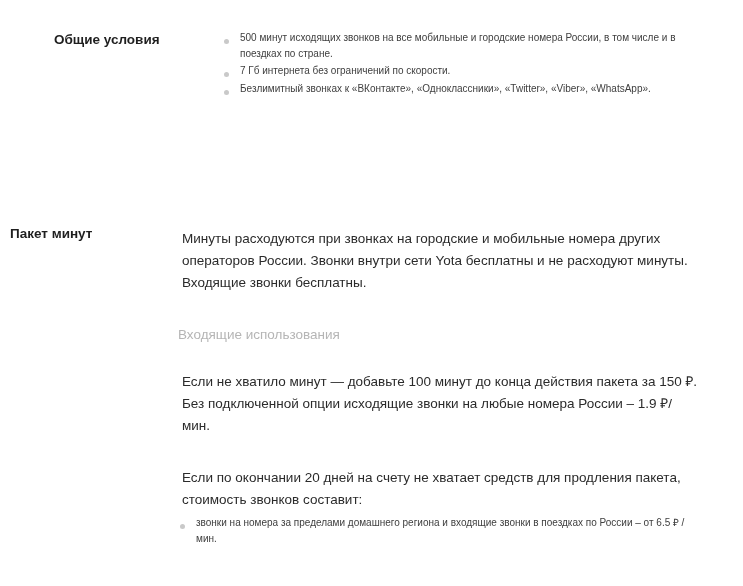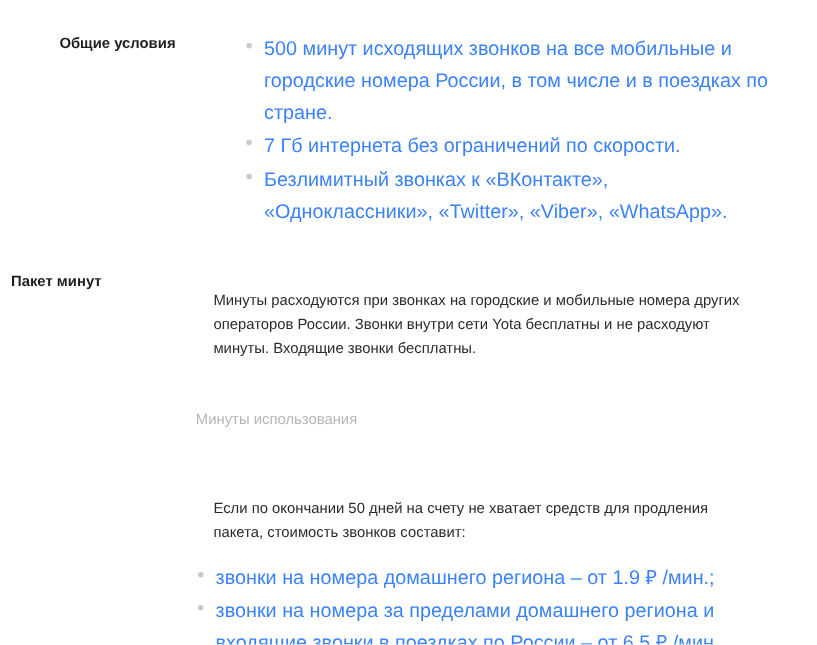--- a/index.html
+++ b/index.html
@@ -40,50 +40,50 @@
     padding-right: 40px;
   }
   ul.bullets {
     list-style: none;
     margin: 0;
     padding: 0;
   }
   ul.bullets li {
     position: relative;
     padding-left: 18px;
-    font-size: 18px;
+    font-size: 10px;
     line-height: 1.62;
-    color: #3b82f6;
+    color: #404040;
     margin: 0 0 1px 0;
   }
   ul.bullets li::before {
     content: "";
     position: absolute;
     left: 2px;
     top: 9px;
     width: 5px;
     height: 5px;
     border-radius: 50%;
     background: #c9c9c9;
   }
   p.para {
-    margin: 16px;
+    margin: 4px;
     font-size: 13.5px;
     line-height: 1.62;
     color: #2b2b2b;
   }
   .subhead {
     font-size: 13.5px;
     line-height: 1.62;
     color: #b5b5b5;
   }
   .gap-22 { height: 22px; }
   .gap-26 { height: 26px; }
   #sec-general { position: absolute; top: 30px; left: 0; right: 0; margin-left: 44px; }
-  #sec-minutes { position: absolute; top: 246px; left: 0; right: 0; }
+  #sec-minutes { position: absolute; top: 224px; left: 0; right: 0; }
 </style>
 </head>
 <body>
 
 <div class="page">
 
   <div class="section" id="sec-general">
     <div class="section-label">Общие условия</div>
     <div class="section-body">
       <ul class="bullets">
@@ -92,24 +92,24 @@
         <li>Безлимитный звонках к «ВКонтакте», «Одноклассники», «Twitter», «Viber», «WhatsApp».</li>
       </ul>
     </div>
   </div>
 
   <div class="section" id="sec-minutes">
     <div class="section-label">Пакет минут</div>
     <div class="section-body">
       <p class="para">Минуты расходуются при звонках на городские и мобильные номера других операторов России. Звонки внутри сети Yota бесплатны и не расходуют минуты. Входящие звонки бесплатны.</p>
       <div class="gap-26"></div>
-      <div class="subhead">Минуты использования</div>
+      <div class="subhead">Входящие использования</div>
       <div class="gap-22"></div>
+      <p class="para">Если не хватило минут — добавьте 100 минут до конца действия пакета за 150 ₽. Без подключенной опции исходящие звонки на любые номера России – 1.9 ₽/мин.</p>
       <div class="gap-22"></div>
-      <p class="para">Если по окончании 50 дней на счету не хватает средств для продления пакета, стоимость звонков составит:</p>
+      <p class="para">Если по окончании 20 дней на счету не хватает средств для продления пакета, стоимость звонков составит:</p>
       <ul class="bullets">
-        <li>звонки на номера домашнего региона – от 1.9 ₽ /мин.;</li>
         <li>звонки на номера за пределами домашнего региона и входящие звонки в поездках по России – от 6.5 ₽ /мин.</li>
       </ul>
     </div>
   </div>
 
 </div>
 
 </body></html>

